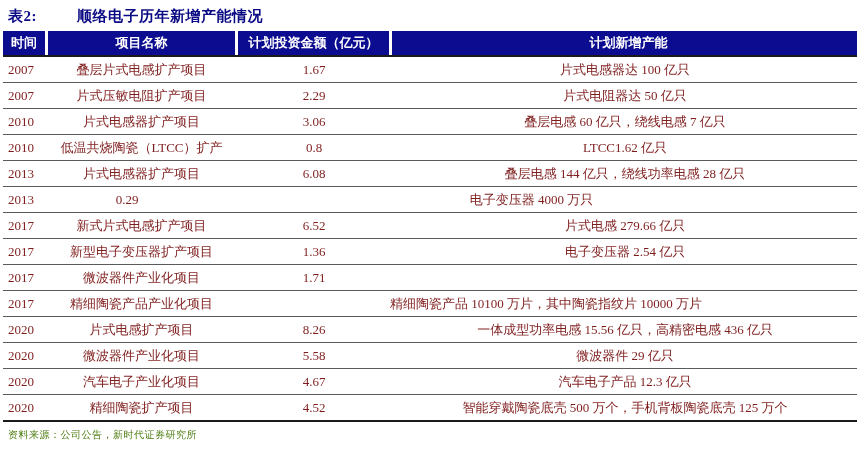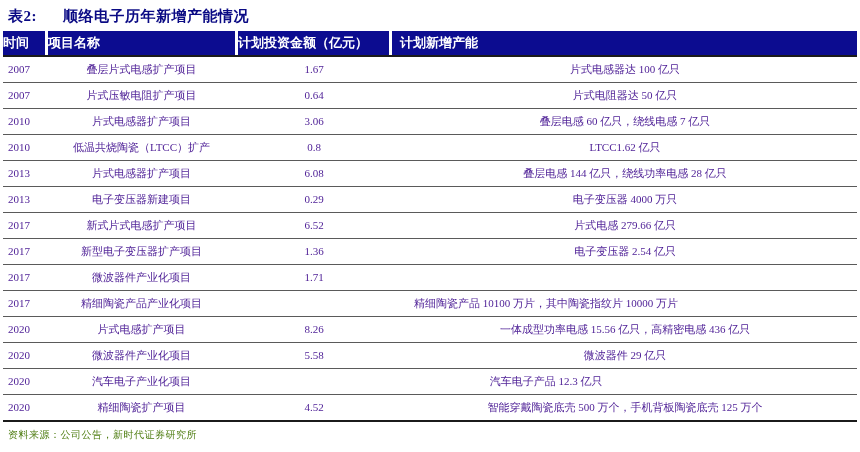--- a/index.html
+++ b/index.html
@@ -17,52 +17,53 @@
   }
   .title-row {
     display: flex;
     align-items: baseline;
     padding: 7px 0 5px 8px;
     color: #0a0a84;
     font-weight: bold;
     font-size: 15px;
     letter-spacing: 0.5px;
   }
-  .title-label { margin-right: 26px; }
+  .title-label { margin-right: 40px; }
   .cap-table {
     margin: 0 3px;
     width: 854px;
   }
   .thead {
     display: flex;
     gap: 3px;
     background: #ffffff;
     border-bottom: 2px solid #1b1b1b;
   }
   .th {
     background: #0c0c90;
     color: #ffffff;
     font-weight: bold;
     font-size: 13px;
     height: 24px;
     line-height: 24px;
+    text-align: center;
     white-space: nowrap;
     overflow: hidden;
   }
   .th:nth-child(1) { width: 42px; }
   .th:nth-child(2) { width: 187px; }
   .th:nth-child(3) { width: 151px; }
   .th:nth-child(4) { flex: 1; padding-left: 8px; }
   .tbody { width: 854px; }
   .tr {
     display: flex;
     height: 25px;
     line-height: 25px;
-    font-size: 11px;
-    color: #4c1d95;
+    font-size: 13px;
+    color: #7f1d1d;
     border-bottom: 1px solid #5a5a5a;
     white-space: nowrap;
     align-items: center;
   }
   .tr:last-child { border-bottom: 2px solid #1b1b1b; }
   .td { overflow: hidden; }
   .td-year {
     width: 45px;
     padding-left: 5px;
     box-sizing: border-box;
@@ -102,21 +103,21 @@
 
     <div class="tr">
         <div class="td td-year">2007</div>
         <div class="td td-project">叠层片式电感扩产项目</div>
         <div class="td td-amount">1.67</div>
         <div class="td td-capacity">片式电感器达 100 亿只</div>
       </div>
         <div class="tr">
         <div class="td td-year">2007</div>
         <div class="td td-project">片式压敏电阻扩产项目</div>
-        <div class="td td-amount">0.64</div>
+        <div class="td td-amount">2.29</div>
         <div class="td td-capacity">片式电阻器达 50 亿只</div>
       </div>
         <div class="tr">
         <div class="td td-year">2010</div>
         <div class="td td-project">片式电感器扩产项目</div>
         <div class="td td-amount">3.06</div>
         <div class="td td-capacity">叠层电感 60 亿只，绕线电感 7 亿只</div>
       </div>
         <div class="tr">
         <div class="td td-year">2010</div>
@@ -125,21 +126,20 @@
         <div class="td td-capacity">LTCC1.62 亿只</div>
       </div>
         <div class="tr">
         <div class="td td-year">2013</div>
         <div class="td td-project">片式电感器扩产项目</div>
         <div class="td td-amount">6.08</div>
         <div class="td td-capacity">叠层电感 144 亿只，绕线功率电感 28 亿只</div>
       </div>
         <div class="tr">
         <div class="td td-year">2013</div>
-        <div class="td td-project">电子变压器新建项目</div>
         <div class="td td-amount">0.29</div>
         <div class="td td-capacity">电子变压器 4000 万只</div>
       </div>
         <div class="tr">
         <div class="td td-year">2017</div>
         <div class="td td-project">新式片式电感扩产项目</div>
         <div class="td td-amount">6.52</div>
         <div class="td td-capacity">片式电感 279.66 亿只</div>
       </div>
         <div class="tr">
@@ -166,20 +166,21 @@
       </div>
         <div class="tr">
         <div class="td td-year">2020</div>
         <div class="td td-project">微波器件产业化项目</div>
         <div class="td td-amount">5.58</div>
         <div class="td td-capacity">微波器件 29 亿只</div>
       </div>
         <div class="tr">
         <div class="td td-year">2020</div>
         <div class="td td-project">汽车电子产业化项目</div>
+        <div class="td td-amount">4.67</div>
         <div class="td td-capacity">汽车电子产品 12.3 亿只</div>
       </div>
         <div class="tr">
         <div class="td td-year">2020</div>
         <div class="td td-project">精细陶瓷扩产项目</div>
         <div class="td td-amount">4.52</div>
         <div class="td td-capacity">智能穿戴陶瓷底壳 500 万个，手机背板陶瓷底壳 125 万个</div>
       </div>
       </div>
 

